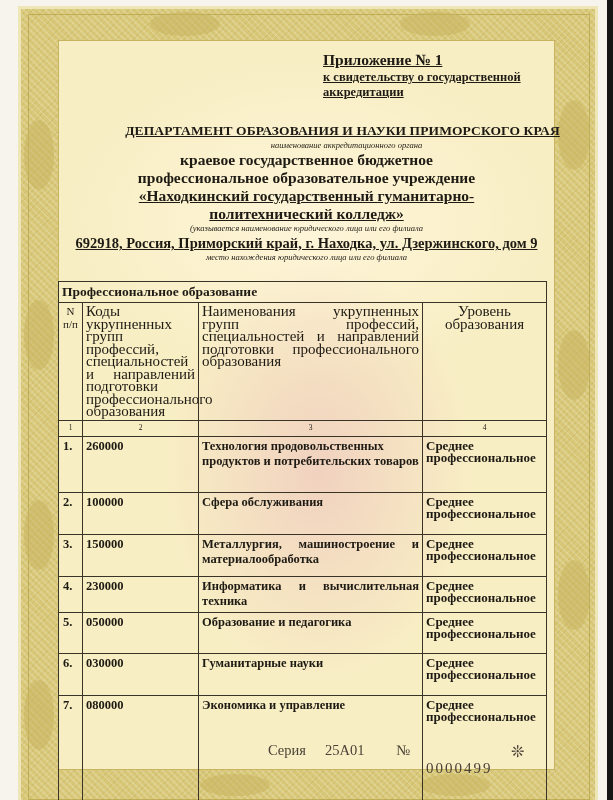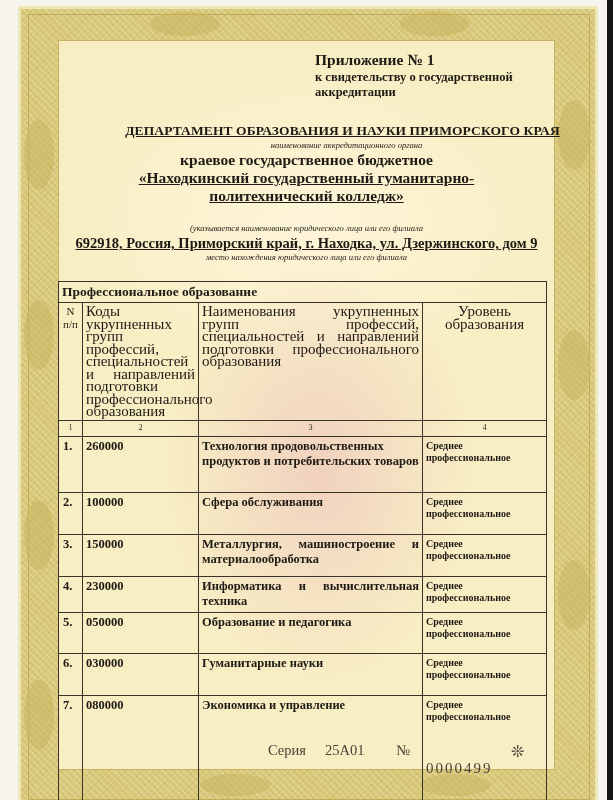--- a/index.html
+++ b/index.html
@@ -33,21 +33,21 @@
   .panel {
     position: absolute; left: 58px; top: 40px; width: 497px; height: 730px;
     background:
       radial-gradient(ellipse 220px 300px at 260px 430px, rgba(238,200,190,0.75), rgba(0,0,0,0) 70%),
       radial-gradient(ellipse 300px 200px at 250px 180px, rgba(255,246,220,0.9), rgba(0,0,0,0) 80%),
       #f8eec4;
     border: 1px solid #c7b360;
     box-sizing: border-box;
   }
   .abs { position: absolute; }
-  .appendix { left: 315px; top: 50px; font-weight: bold; line-height: 15px; font-size: 12.5px; }
+  .appendix { left: 323px; top: 50px; font-weight: bold; line-height: 15px; font-size: 12.5px; text-decoration: underline; }
   .appendix .title { font-size: 15.5px; line-height: 20px; }
   .center-block { left: 58px; width: 497px; text-align: center; }
   .dept { top: 123px; font-size: 13.5px; font-weight: bold; text-decoration: underline; letter-spacing: 0.1px; padding-left: 36px; }
   .caption { font-style: italic; font-size: 8.5px; }
   .cap1 { top: 140px; margin-left: 40px; }
   .org { top: 151px; font-size: 15.5px; font-weight: bold; line-height: 18px; }
   .org .ul { text-decoration: underline; }
   .cap2 { top: 223px; }
   .addr { top: 235px; font-size: 14.5px; font-weight: bold; text-decoration: underline; }
   .cap3 { top: 252px; }
@@ -59,21 +59,21 @@
   }
   table.prof td, table.prof th {
     border: 1px solid #3a3328; vertical-align: top; padding: 2px 3px; box-sizing: border-box;
   }
   .th-main { height: 19px; text-align: left; font-weight: bold; font-size: 13.5px; padding-top: 1px; }
   .hd { font-size: 15px; line-height: 12.5px; font-weight: normal; text-align: justify; height: 100px; }
   .hd-n { text-align: center; font-size: 11px; line-height: 13px; padding: 3px 1px; }
   .idx { height: 16px; font-size: 7.5px; text-align: center; padding: 1px; }
   .row td { font-weight: bold; font-size: 12.5px; line-height: 15px; padding-top: 6px; }
   .row td.num { padding-left: 4px; padding-right: 0; }
-  .row td.lvl { font-size: 10px; line-height: 12px; padding-top: 3px; }
+  .row td.lvl { font-size: 13px; line-height: 12px; padding-top: 3px; }
   .row td.name.just { text-align: justify; }
   .r1 td { height: 56px; }
   .r2 td { height: 42px; }
   .r3 td { height: 42px; }
   .r4 td { height: 36px; }
   .r5 td { height: 41px; }
   .r6 td { height: 42px; }
   .r7 td { height: 117px; }
 
   .series { top: 742px; left: 268px; font-size: 14.5px; color: #4a4236; }
@@ -110,20 +110,21 @@
   <div class="title">Приложение № 1</div>
   <div>к свидетельству о государственной</div>
   <div>аккредитации</div>
 </div>
 
 <div class="abs center-block dept">ДЕПАРТАМЕНТ ОБРАЗОВАНИЯ И НАУКИ ПРИМОРСКОГО КРАЯ</div>
 <div class="abs center-block caption cap1">наименование аккредитационного органа</div>
 
 <div class="abs center-block org">
   <div>краевое государственное бюджетное</div>
+  <div>профессиональное образовательное учреждение</div>
   <div><span class="ul">«Находкинский государственный гуманитарно-</span></div>
   <div><span class="ul">политехнический колледж»</span></div>
 </div>
 <div class="abs center-block caption cap2">(указывается наименование юридического лица или его филиала</div>
 
 <div class="abs center-block addr">692918, Россия, Приморский край, г. Находка, ул. Дзержинского, дом 9</div>
 <div class="abs center-block caption cap3">место нахождения юридического лица или его филиала</div>
 
 <table class="prof">
   <colgroup>

